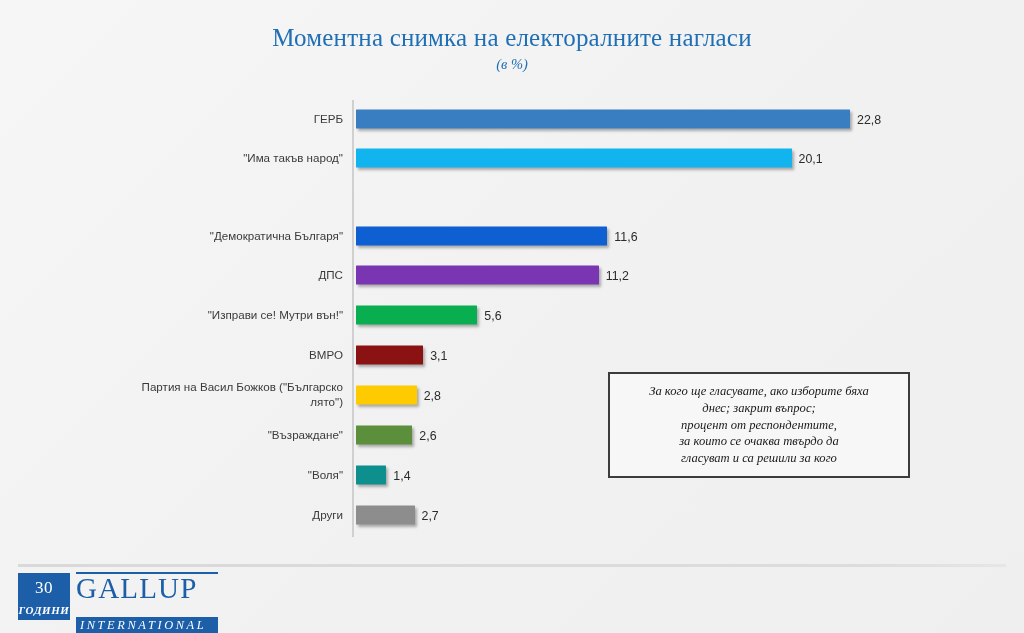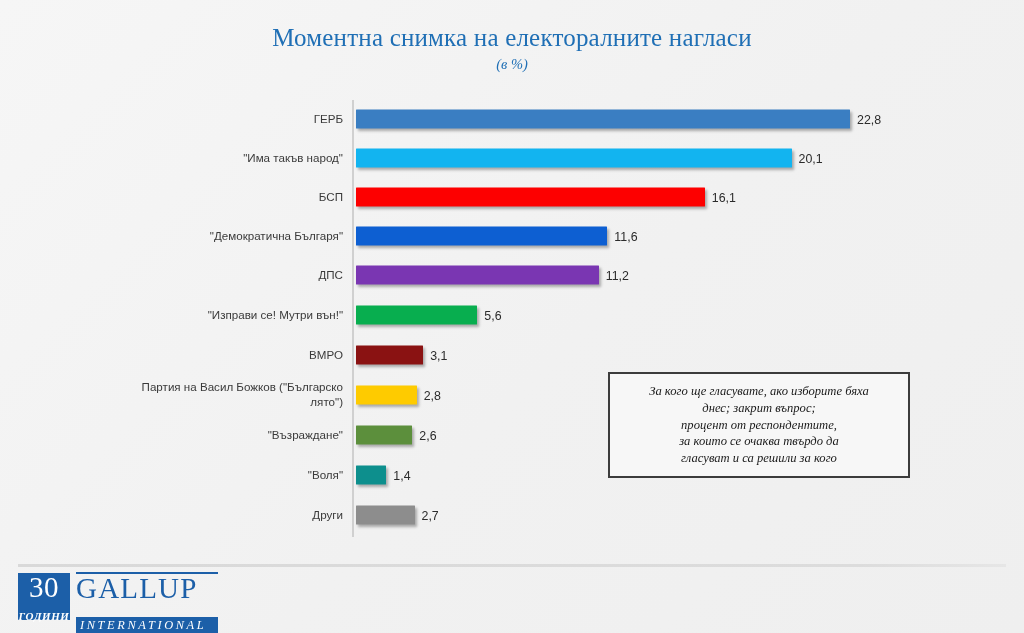--- a/index.html
+++ b/index.html
@@ -150,21 +150,21 @@
     color: #ffffff;
     display: flex;
     flex-direction: column;
     align-items: center;
     justify-content: center;
     box-sizing: border-box;
     padding-top: 1px;
   }
   #logo-30 {
     font-family: "Liberation Serif", serif;
-    font-size: 29px;
+    font-size: 17px;
     line-height: 1;
     letter-spacing: 0.5px;
   }
   #logo-godini {
     font-family: "Liberation Serif", serif;
     font-size: 11px;
     font-weight: bold;
     letter-spacing: 0.6px;
     margin-top: 8px;
     font-style: italic;
@@ -233,27 +233,20 @@
     </div>
 
     <div class="bar-row" style="top:43px">
       <div class="cat-label">"Има такъв народ"</div>
       <div class="bar-wrap">
         <div class="bar" style="width: 435.5px; background: rgb(18, 180, 240);"></div>
         <div class="val-label">20,1</div>
       </div>
     </div>
 
-    <div class="bar-row" style="top:82px">
-      <div class="cat-label">БСП</div>
-      <div class="bar-wrap">
-        <div class="bar" style="width: 348.833px; background: rgb(253, 0, 0);"></div>
-        <div class="val-label">16,1</div>
-      </div>
-    </div>
 
     <div class="bar-row" style="top:121px">
       <div class="cat-label">"Демократична Българя"</div>
       <div class="bar-wrap">
         <div class="bar" style="width: 251.333px; background: rgb(13, 95, 210);"></div>
         <div class="val-label">11,6</div>
       </div>
     </div>
 
     <div class="bar-row" style="top:160px">

